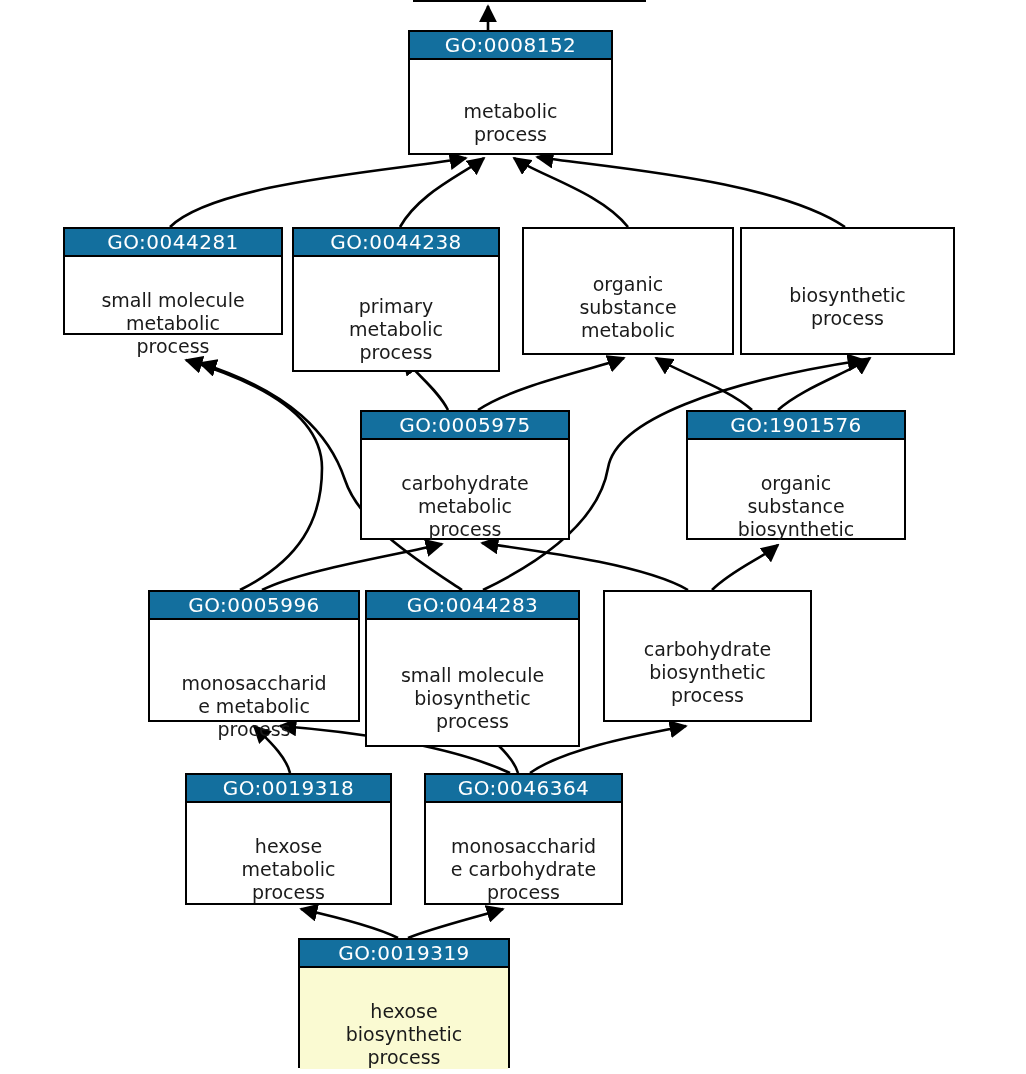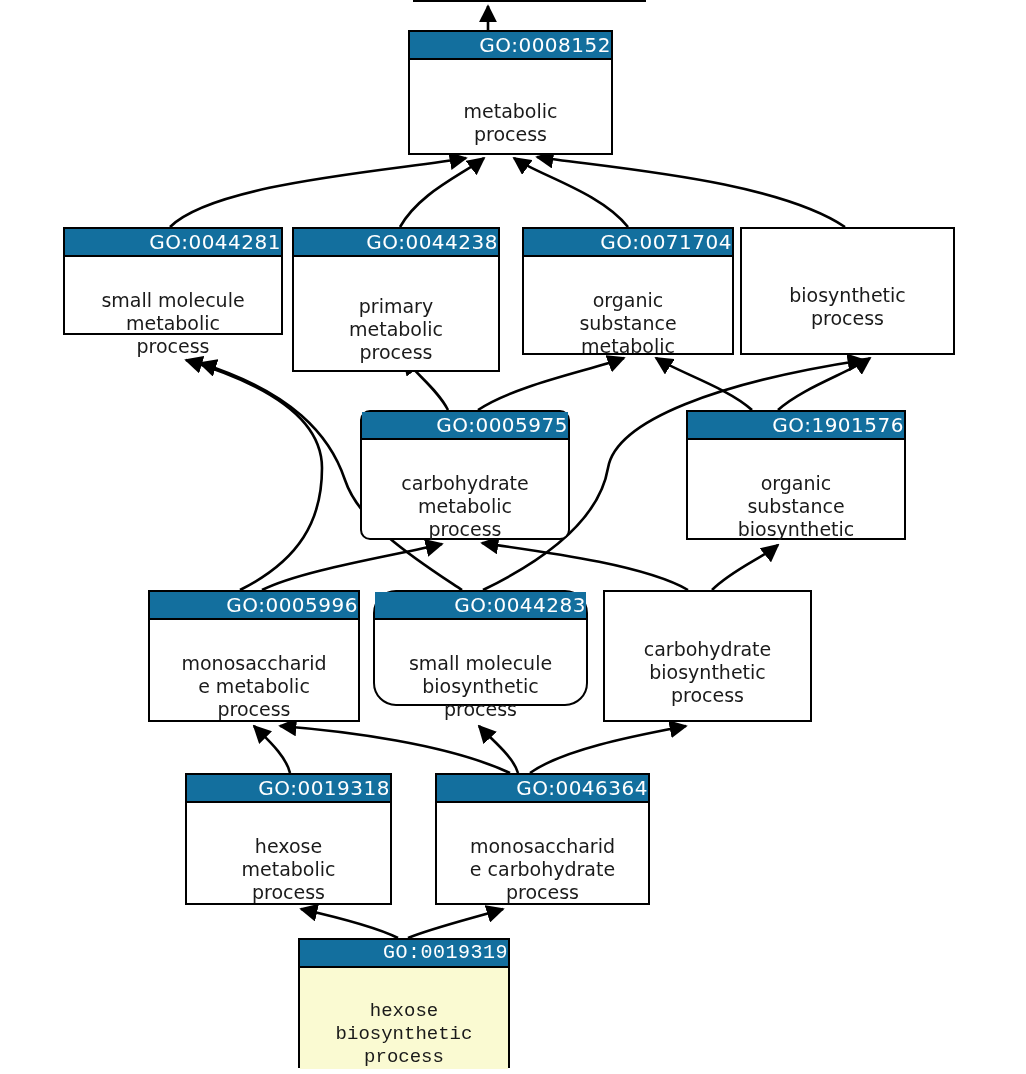--- a/index.html
+++ b/index.html
@@ -36,42 +36,41 @@
     cursor: pointer;
   }
   .node-header {
     box-sizing: border-box;
     height: 28px;
     background: var(--header-bg, #136f9e);
     color: var(--header-fg, #ffffff);
     border-bottom: 2px solid var(--border, #000000);
     font-size: 20px;
     line-height: 26px;
-    text-align: right;
+    text-align: center;
     letter-spacing: 0.5px;
     white-space: nowrap;
   }
   .node-body {
     flex: 1;
     display: flex;
     flex-direction: column;
     justify-content: center;
     align-items: center;
     color: #1a1a1a;
     font-size: 19px;
     line-height: 23px;
     text-align: center;
     margin-top: 32px;
   }
   .node.highlight .node-body {
     background: var(--highlight-bg, #fafad2);
   }
   .node.highlight {
     background: var(--highlight-bg, #fafad2);
-    font-family: Liberation Mono, monospace;
   }
   .node.partial {
     background: #ffffff;
   }
 </style>
 </head>
 <body>
 
 <div id="canvas">
   <svg id="edges" viewBox="0 0 1026 1074" xmlns="http://www.w3.org/2000/svg">
@@ -123,58 +122,57 @@
       </div>
       <div class="node" style="left: 292px; top: 227px; width: 208px; height: 145px;">
         <div class="node-header">GO:0044238</div>
         <div class="node-body">
           <div>primary</div>
           <div>metabolic</div>
           <div>process</div>
         </div>
       </div>
       <div class="node" style="left: 522px; top: 227px; width: 212px; height: 128px;">
-        <div class="node-header">GO:0071704</div>
         <div class="node-body">
           <div>organic</div>
           <div>substance</div>
           <div>metabolic</div>
         </div>
       </div>
       <div class="node" style="left: 740px; top: 227px; width: 215px; height: 128px;">
         <div class="node-body">
           <div>biosynthetic</div>
           <div>process</div>
         </div>
       </div>
-      <div class="node" style="left: 360px; top: 410px; width: 210px; height: 130px; border-radius: 10px;">
+      <div class="node" style="left: 360px; top: 410px; width: 210px; height: 130px;">
         <div class="node-header">GO:0005975</div>
         <div class="node-body">
           <div>carbohydrate</div>
           <div>metabolic</div>
           <div>process</div>
         </div>
       </div>
       <div class="node" style="left: 686px; top: 410px; width: 220px; height: 130px;">
         <div class="node-header">GO:1901576</div>
         <div class="node-body">
           <div>organic</div>
           <div>substance</div>
           <div>biosynthetic</div>
         </div>
       </div>
-      <div class="node" style="left: 148px; top: 590px; width: 212px; height: 132px;">
+      <div class="node" style="left: 148px; top: 590px; width: 212px; height: 132px; gap: 20px;">
         <div class="node-header">GO:0005996</div>
         <div class="node-body">
           <div>monosaccharid</div>
           <div>e metabolic</div>
           <div>process</div>
         </div>
       </div>
-      <div class="node" style="left: 373px; top: 590px; width: 215px; height: 116px; border-radius: 23px;">
+      <div class="node" style="left: 365px; top: 590px; width: 215px; height: 157px;">
         <div class="node-header">GO:0044283</div>
         <div class="node-body">
           <div>small molecule</div>
           <div>biosynthetic</div>
           <div>process</div>
         </div>
       </div>
       <div class="node" style="left: 603px; top: 590px; width: 209px; height: 132px;">
         <div class="node-body">
           <div>carbohydrate</div>
@@ -183,21 +181,21 @@
         </div>
       </div>
       <div class="node" style="left: 185px; top: 773px; width: 207px; height: 132px;">
         <div class="node-header">GO:0019318</div>
         <div class="node-body">
           <div>hexose</div>
           <div>metabolic</div>
           <div>process</div>
         </div>
       </div>
-      <div class="node" style="left: 435px; top: 773px; width: 215px; height: 132px;">
+      <div class="node" style="left: 424px; top: 773px; width: 199px; height: 132px;">
         <div class="node-header">GO:0046364</div>
         <div class="node-body">
           <div>monosaccharid</div>
           <div>e carbohydrate</div>
           <div>process</div>
         </div>
       </div>
       <div class="node highlight" style="left: 298px; top: 938px; width: 212px; height: 130px;">
         <div class="node-header">GO:0019319</div>
         <div class="node-body">

